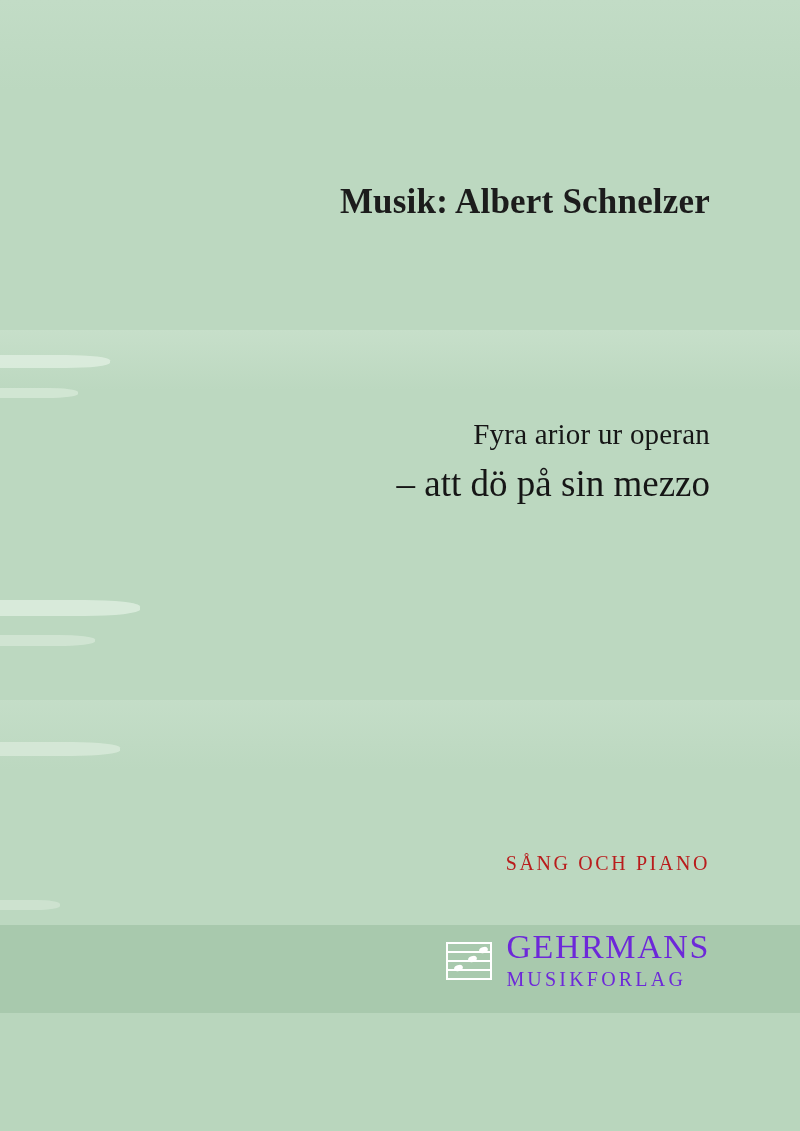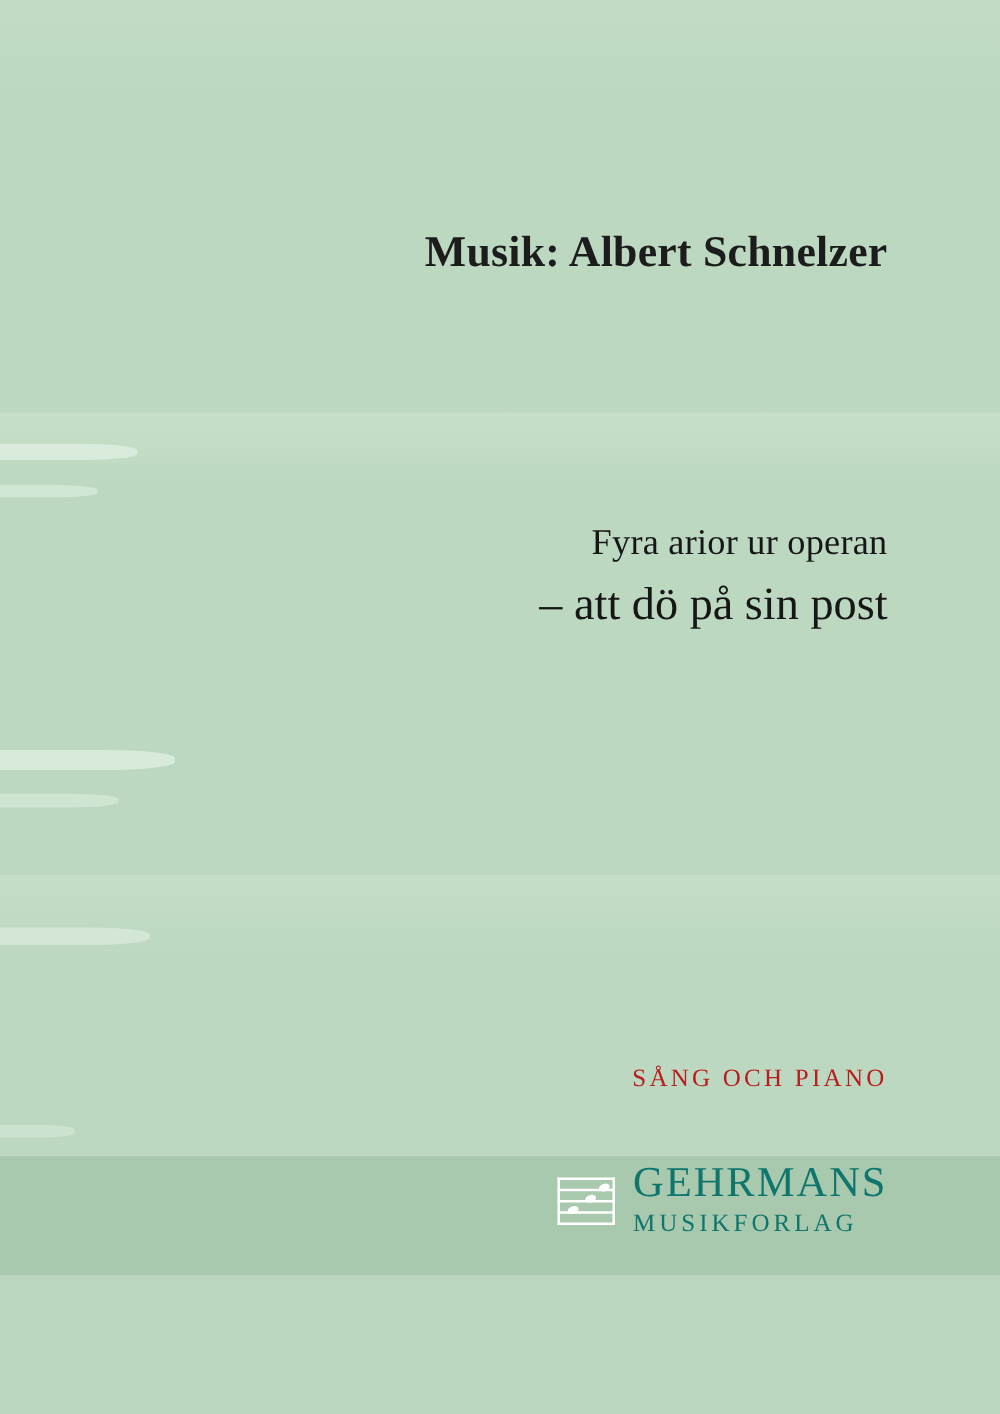--- a/index.html
+++ b/index.html
@@ -9,21 +9,21 @@
   body {
     width: 800px;
     height: 1131px;
     overflow: hidden;
     font-family: "Liberation Serif", serif;
     background: #b9d6bd;
   }
   .cover {
     position: relative;
     width: 800px;
-    height: 1131px;
+    height: 1013px;
     background: #bcd8c0;
     overflow: hidden;
   }
   
   .band {
     position: absolute;
     left: 0;
     width: 100%;
     pointer-events: none;
   }
@@ -172,21 +172,21 @@
     background: #ffffff;
     border-radius: 50%;
     transform: rotate(-20deg);
   }
   .pub-mark .note.n1 { left: 8px;  top: 31px; }
   .pub-mark .note.n2 { left: 22px; top: 22px; }
   .pub-mark .note.n3 { left: 33px; top: 13px; }
 
   .pub-text {
     text-align: left;
-    color: #0f766e;
+    color: #6d28d9;
     line-height: 1;
   }
   .pub-name {
     font-size: 34px;
     letter-spacing: 1.6px;
     font-weight: normal;
   }
   .pub-sub {
     font-size: 20px;
     letter-spacing: 3.2px;
@@ -214,21 +214,21 @@
   <div class="footer-strip-2"></div>
 
   <div class="content">
 
     <div class="credits">
       <div class="line">Musik: Albert Schnelzer</div>
     </div>
 
     <div class="title-block">
       <div class="supertitle">Fyra arior ur operan</div>
-      <div class="subtitle">– att dö på sin post</div>
+      <div class="subtitle">– att dö på sin mezzo</div>
     </div>
 
     <div class="sang-och-piano">SÅNG OCH PIANO</div>
 
     <div class="publisher">
       <div class="pub-mark">
         <div class="staff l1"></div>
         <div class="staff l2"></div>
         <div class="staff l3"></div>
         <div class="staff l4"></div>

